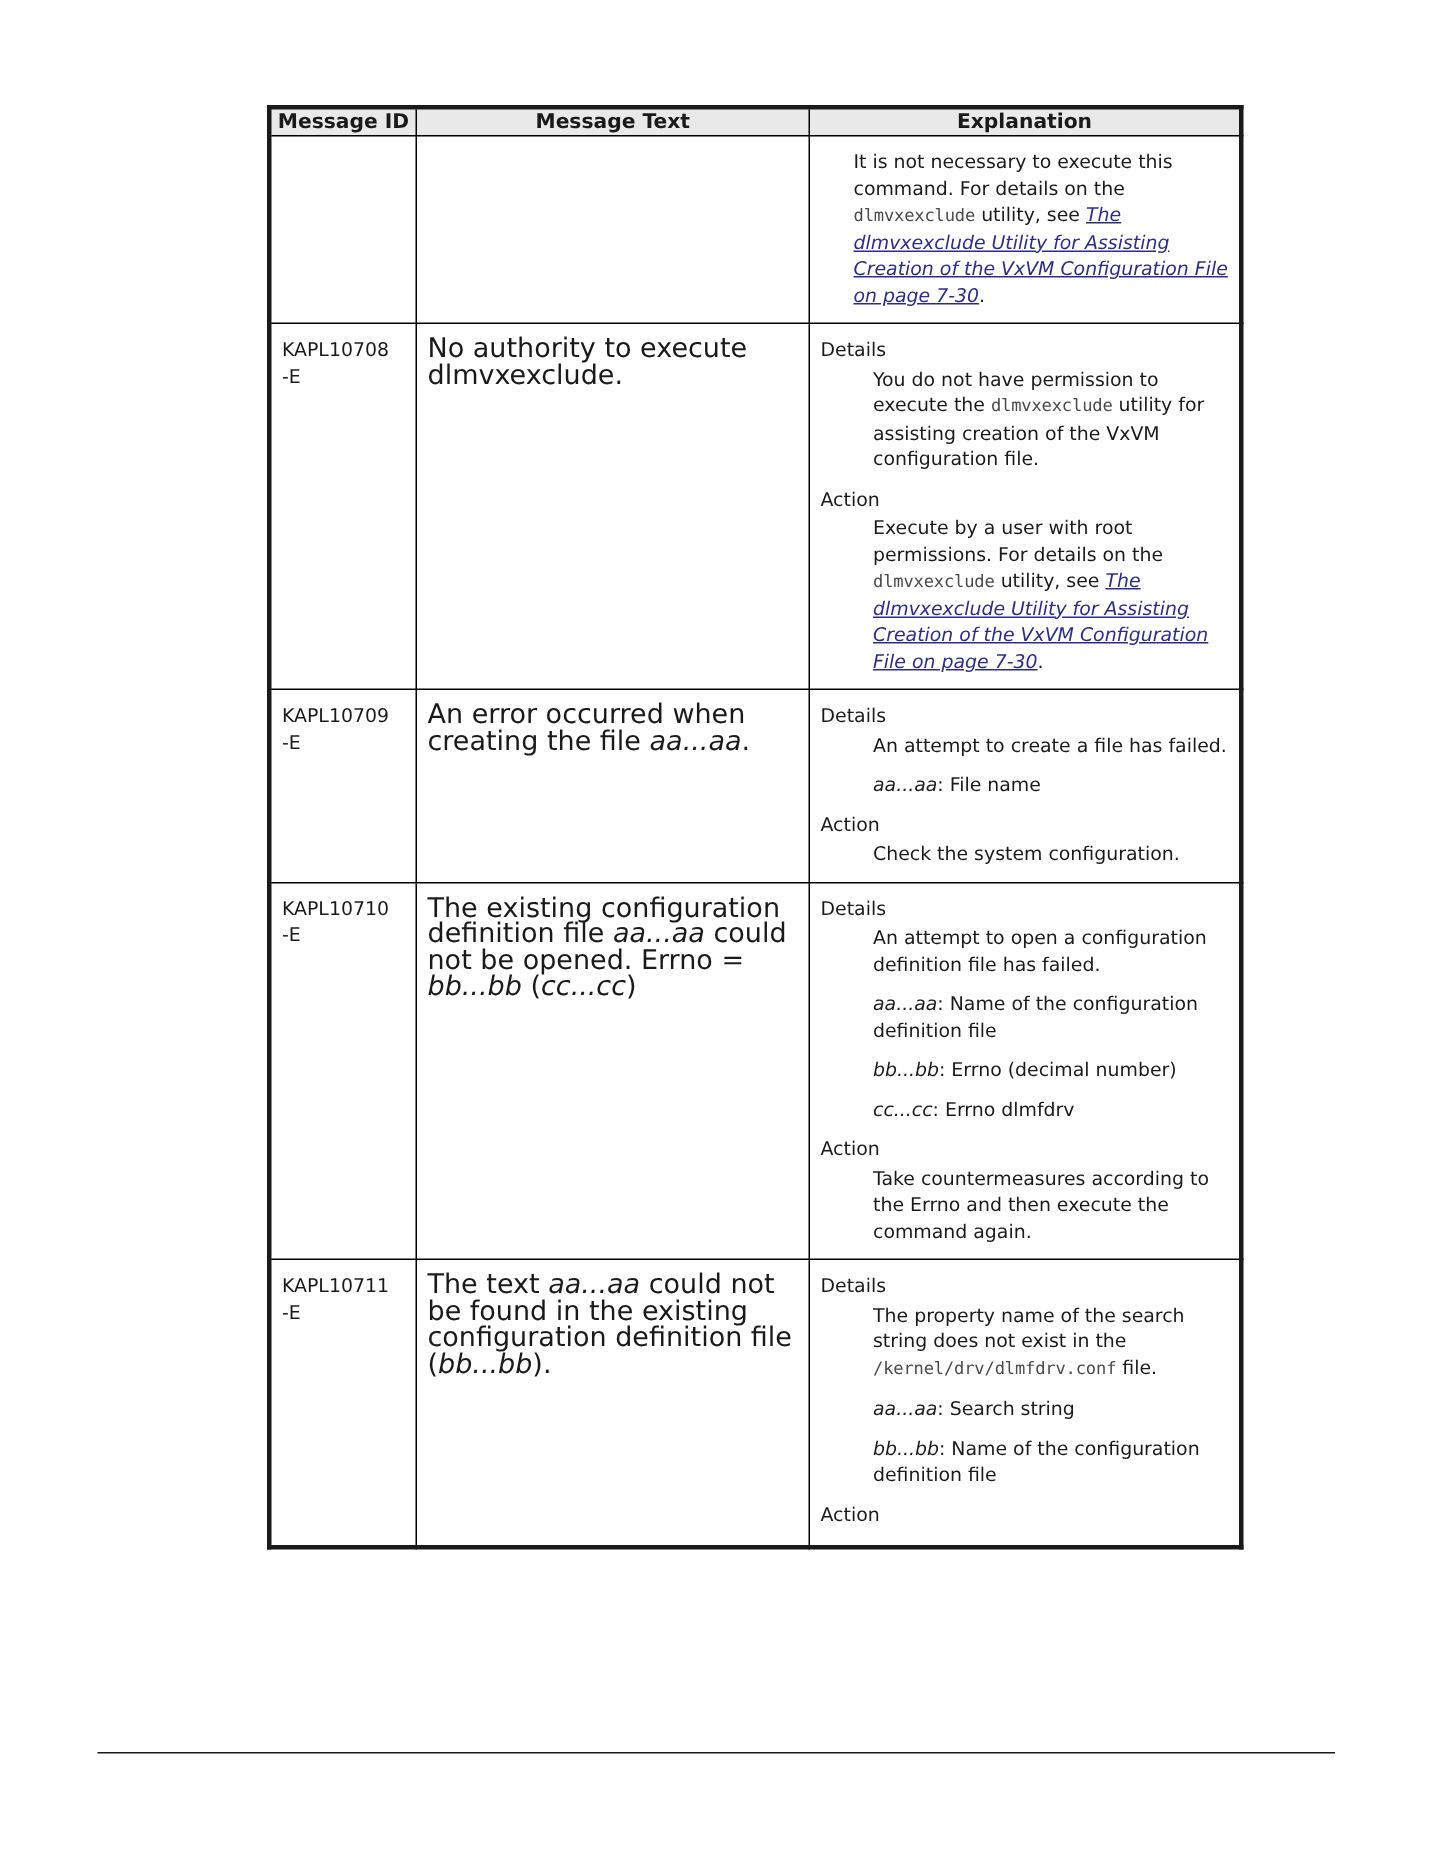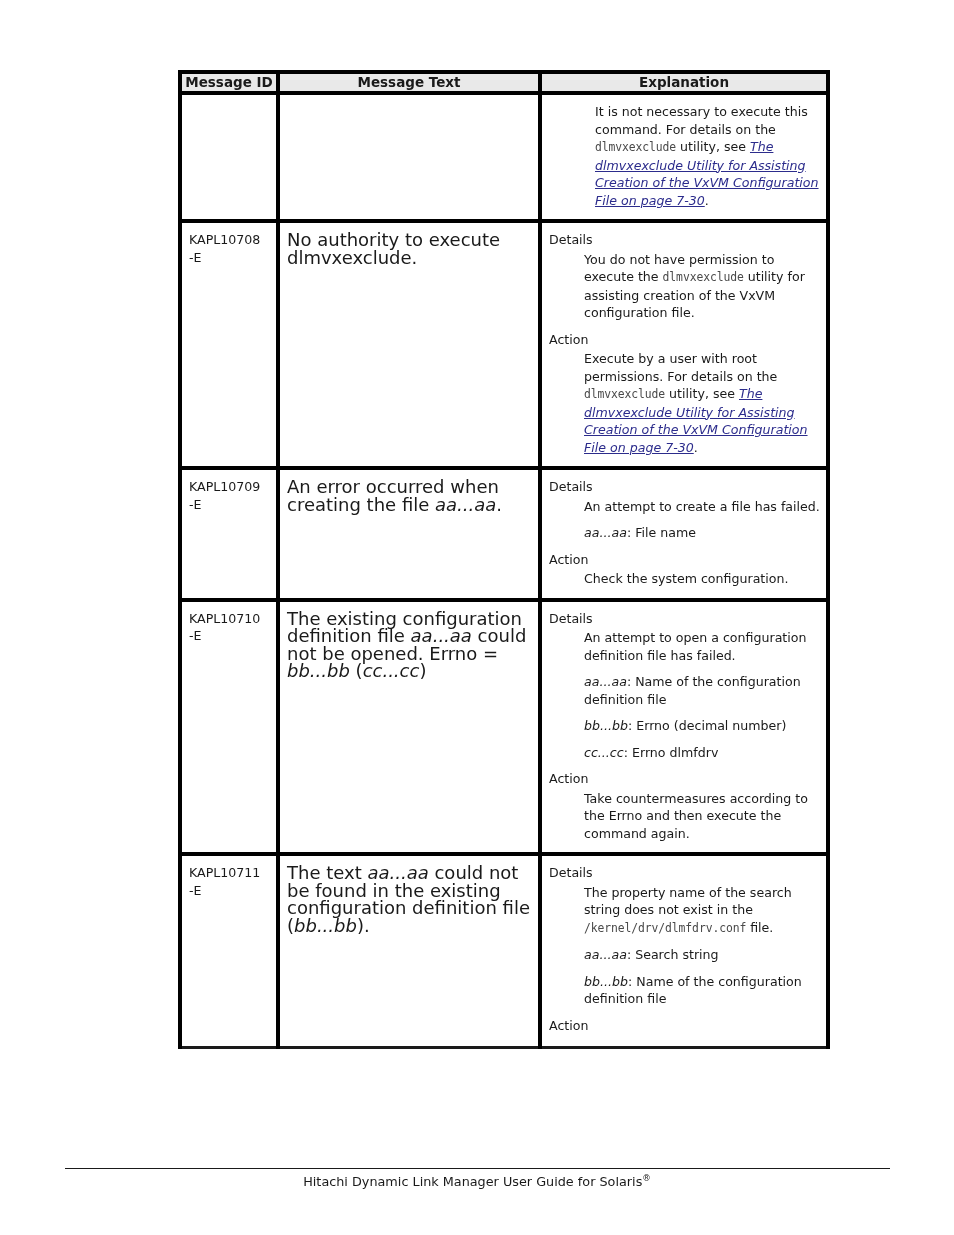--- a/index.html
+++ b/index.html
@@ -31,21 +31,21 @@
     border-collapse: collapse;
     table-layout: fixed;
     border: 3px solid #1a1a1a;
   }
   .msg-table col.c-id    { width: 98px; }
   .msg-table col.c-text  { width: 262px; }
   .msg-table col.c-expl  { width: 288px; }
 
   .msg-table th,
   .msg-table td {
-    border: 4px solid #000000;
+    border: 1px solid #000000;
     vertical-align: top;
     padding: 0;
   }
 
   thead th {
     background: #e9e9e9;
     text-align: center;
     font-weight: bold;
     font-size: 13.5px;
     line-height: 17px;
@@ -88,21 +88,21 @@
   .blk-body {
     margin: 0 0 0 35px;
   }
   .blk-body + .blk-body {
     margin-top: 9px;
   }
   .para {
     margin: 0;
   }
   .para.indent {
-    margin-left: 46px;
+    margin-left: 22px;
   }
 
   .mono {
     font-family: "DejaVu Sans Mono", monospace;
     font-size: 11.4px;
     color: #4a4a4a;
     letter-spacing: -0.1px;
   }
   .var {
     font-style: italic;
@@ -243,15 +243,14 @@
           <p class="blk-body"><span class="var">aa...aa</span><span>: Search string</span></p>
           <p class="blk-body"><span class="var">bb...bb</span><span>: Name of the configuration definition file</span></p>
           <p class="blk-label spaced">Action</p>
         </td>
       </tr>
 
     </tbody>
   </table>
 
   <div class="footer-rule"></div>
-  <div class="guide-title"><span>Hitachi Dynamic Link Manager User Guide for Solaris</span><sup>®</sup></div>
 
 </div>
 
 </body></html>

